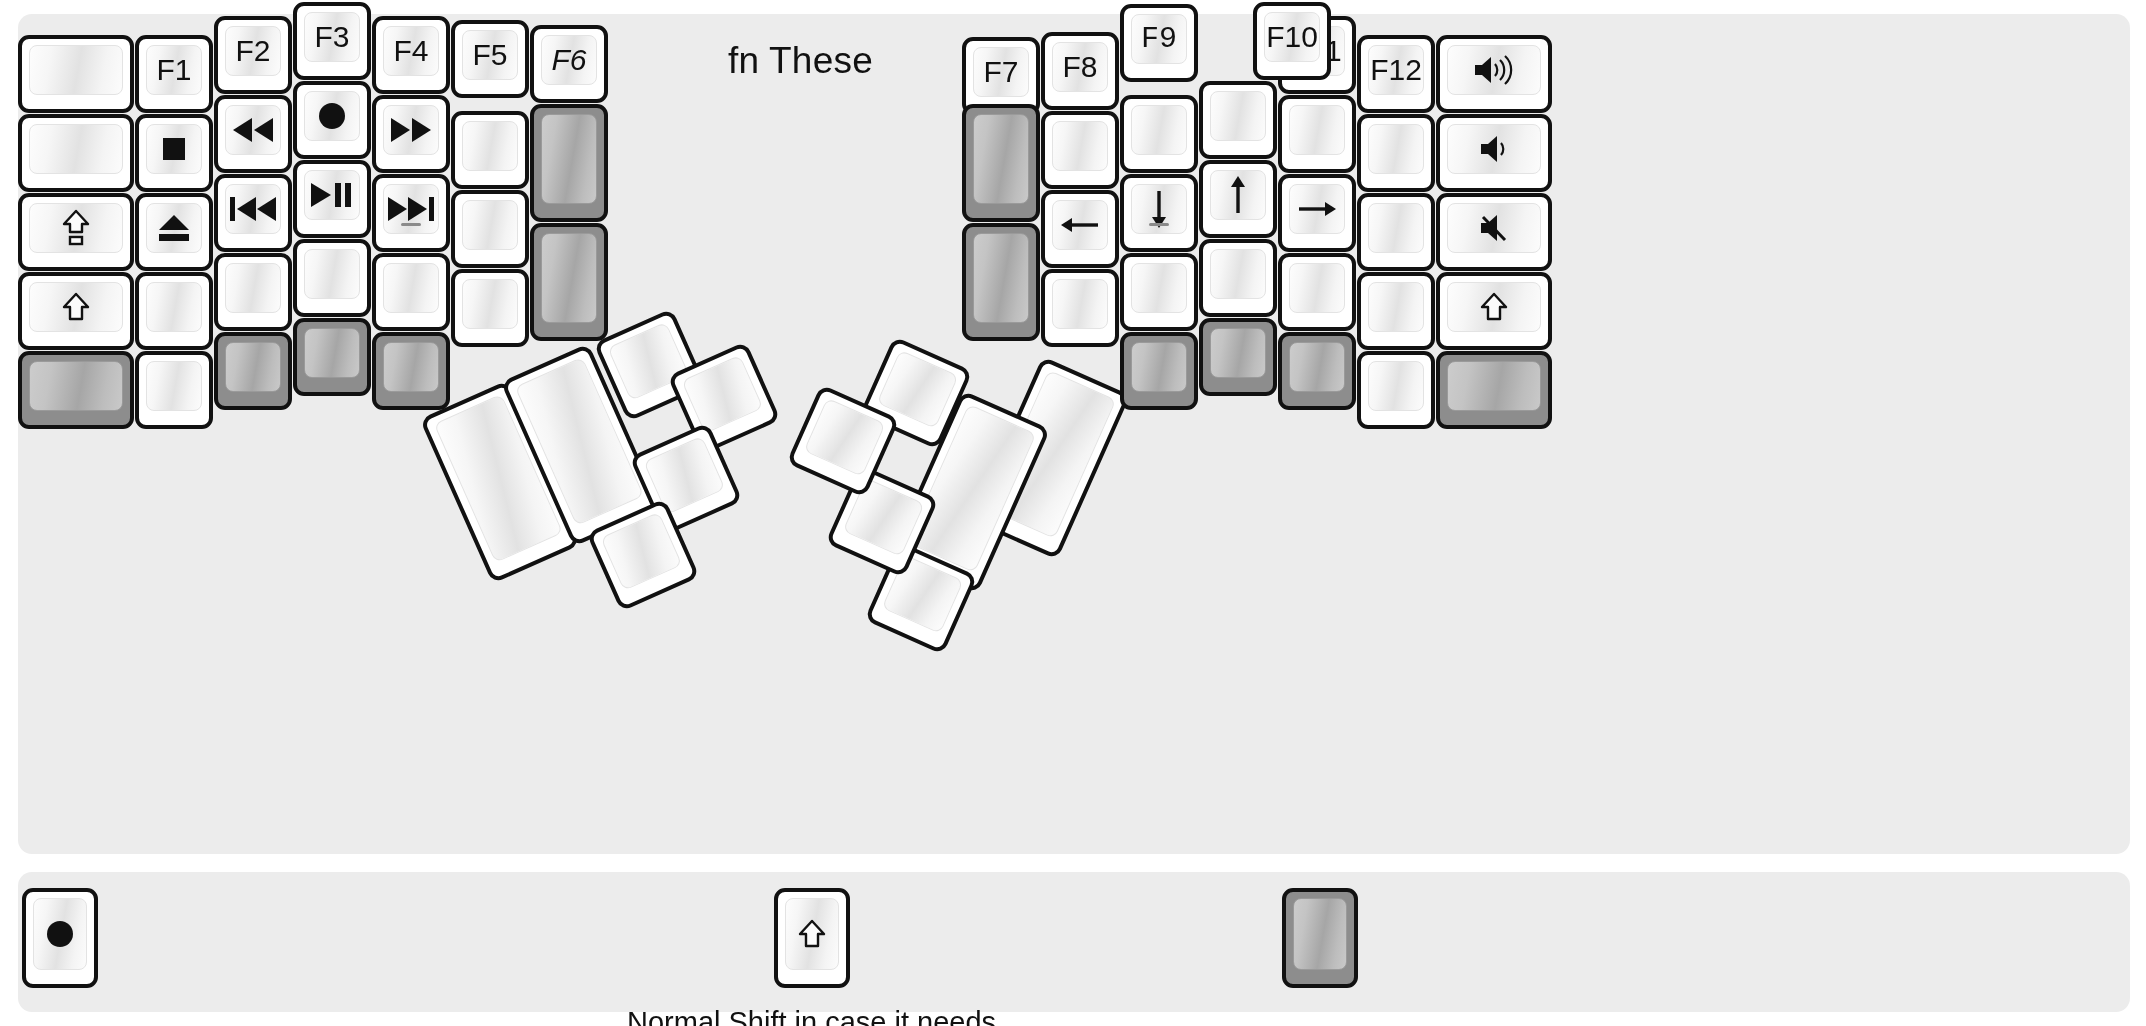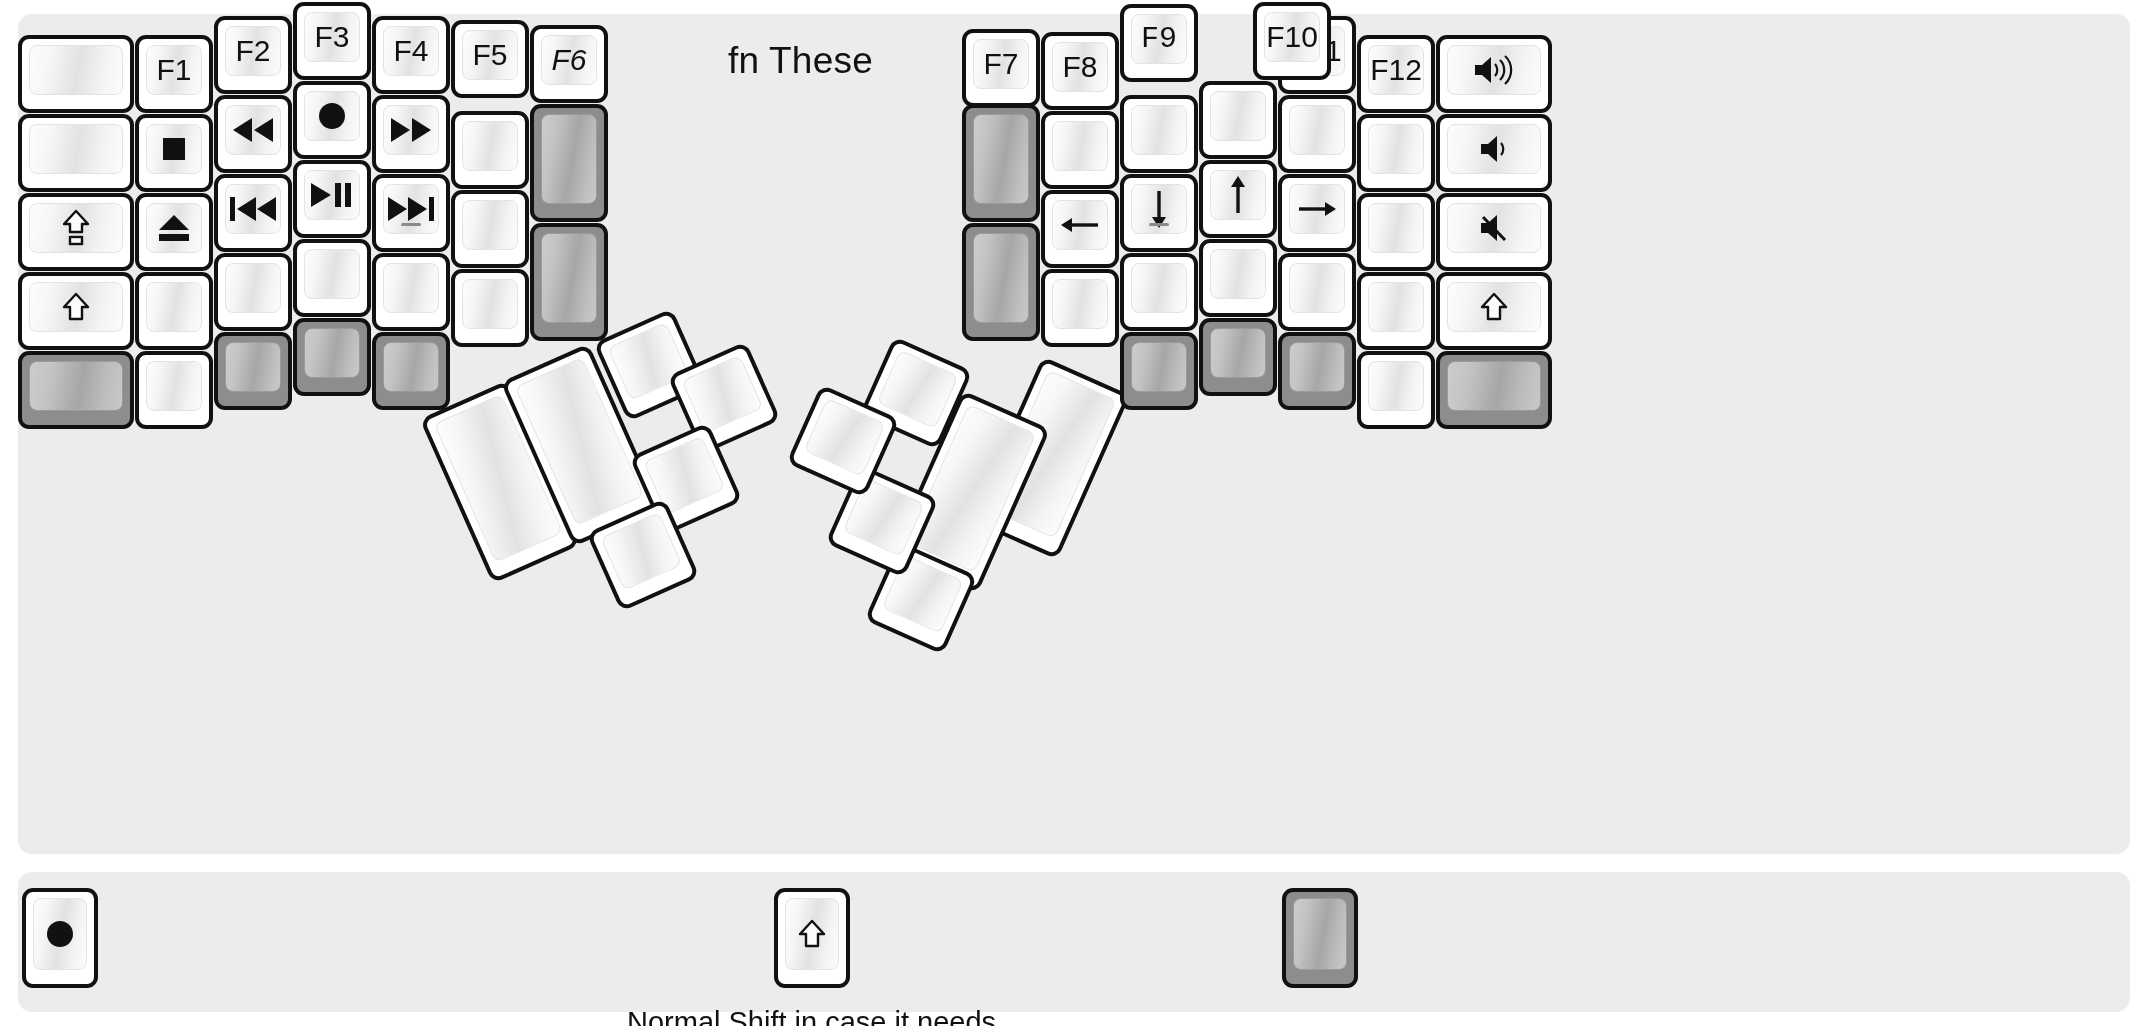--- a/index.html
+++ b/index.html
@@ -217,21 +217,21 @@
         <div class="cap">
           <span class="lg">F6</span>
         </div>
       </div>
       <div class="key t" style="left: 530px; top: 104px; width: 78px; height: 118px; z-index: 9;">
         <div class="cap"></div>
       </div>
       <div class="key t" style="left: 530px; top: 223px; width: 78px; height: 118px; z-index: 9;">
         <div class="cap"></div>
       </div>
-      <div class="key" style="left: 962px; top: 29px; width: 78px; height: 78px; z-index: 15;">
+      <div class="key" style="left: 962px; top: 37px; width: 78px; height: 78px; z-index: 15;">
         <div class="cap">
           <span class="lg">F7</span>
         </div>
       </div>
       <div class="key t" style="left: 962px; top: 104px; width: 78px; height: 118px; z-index: 15;">
         <div class="cap"></div>
       </div>
       <div class="key t" style="left: 962px; top: 223px; width: 78px; height: 118px; z-index: 15;">
         <div class="cap"></div>
       </div>

